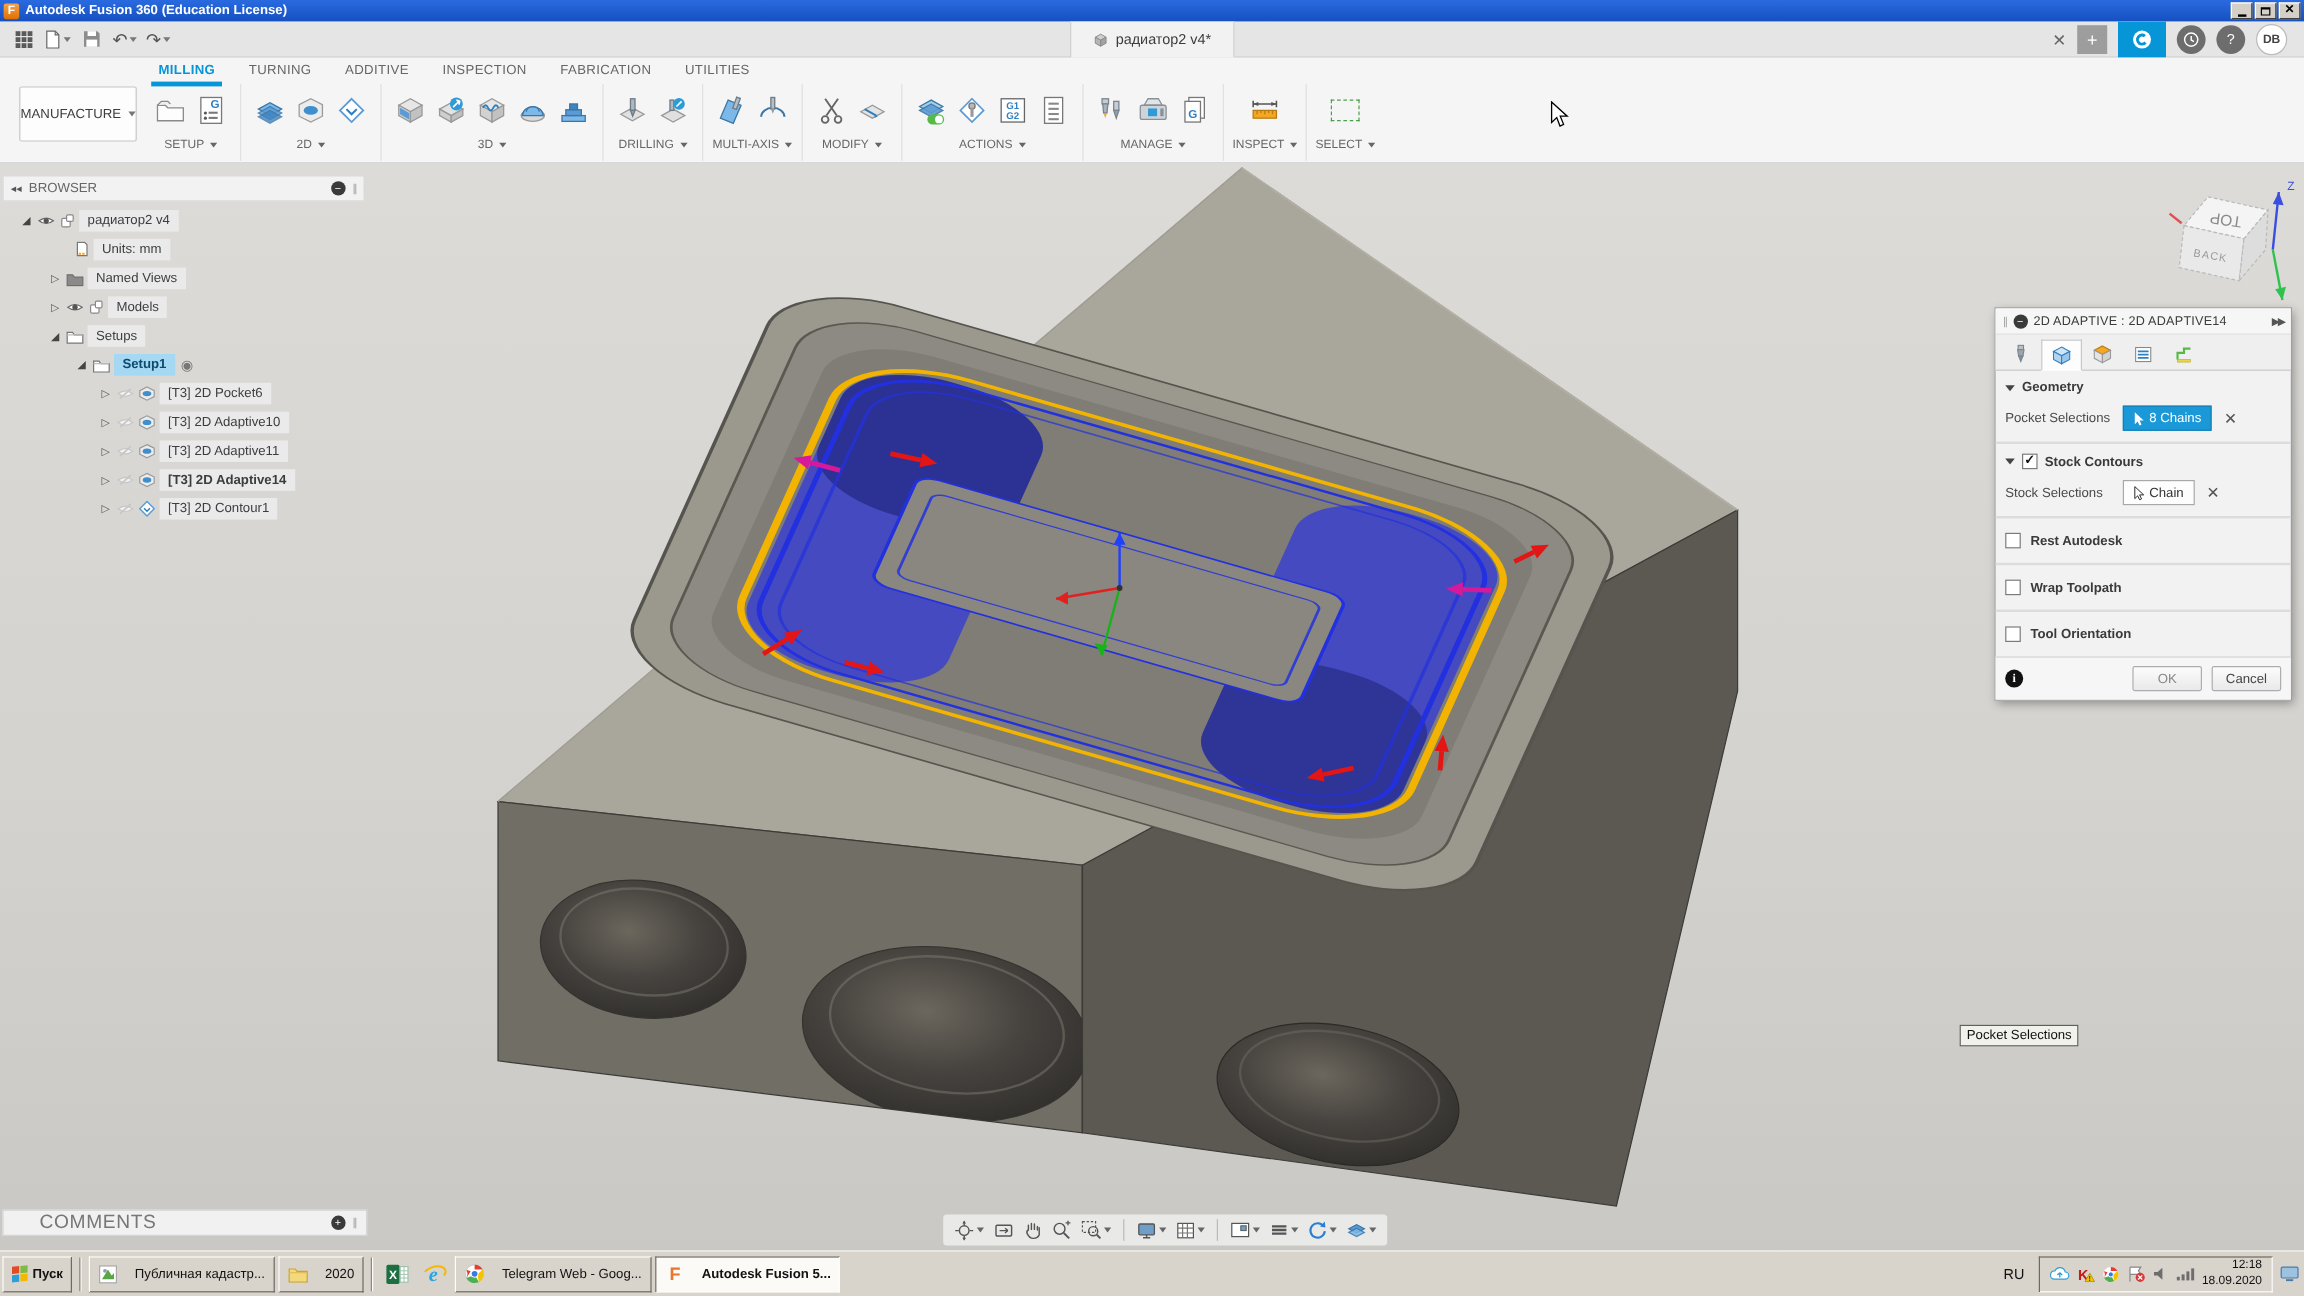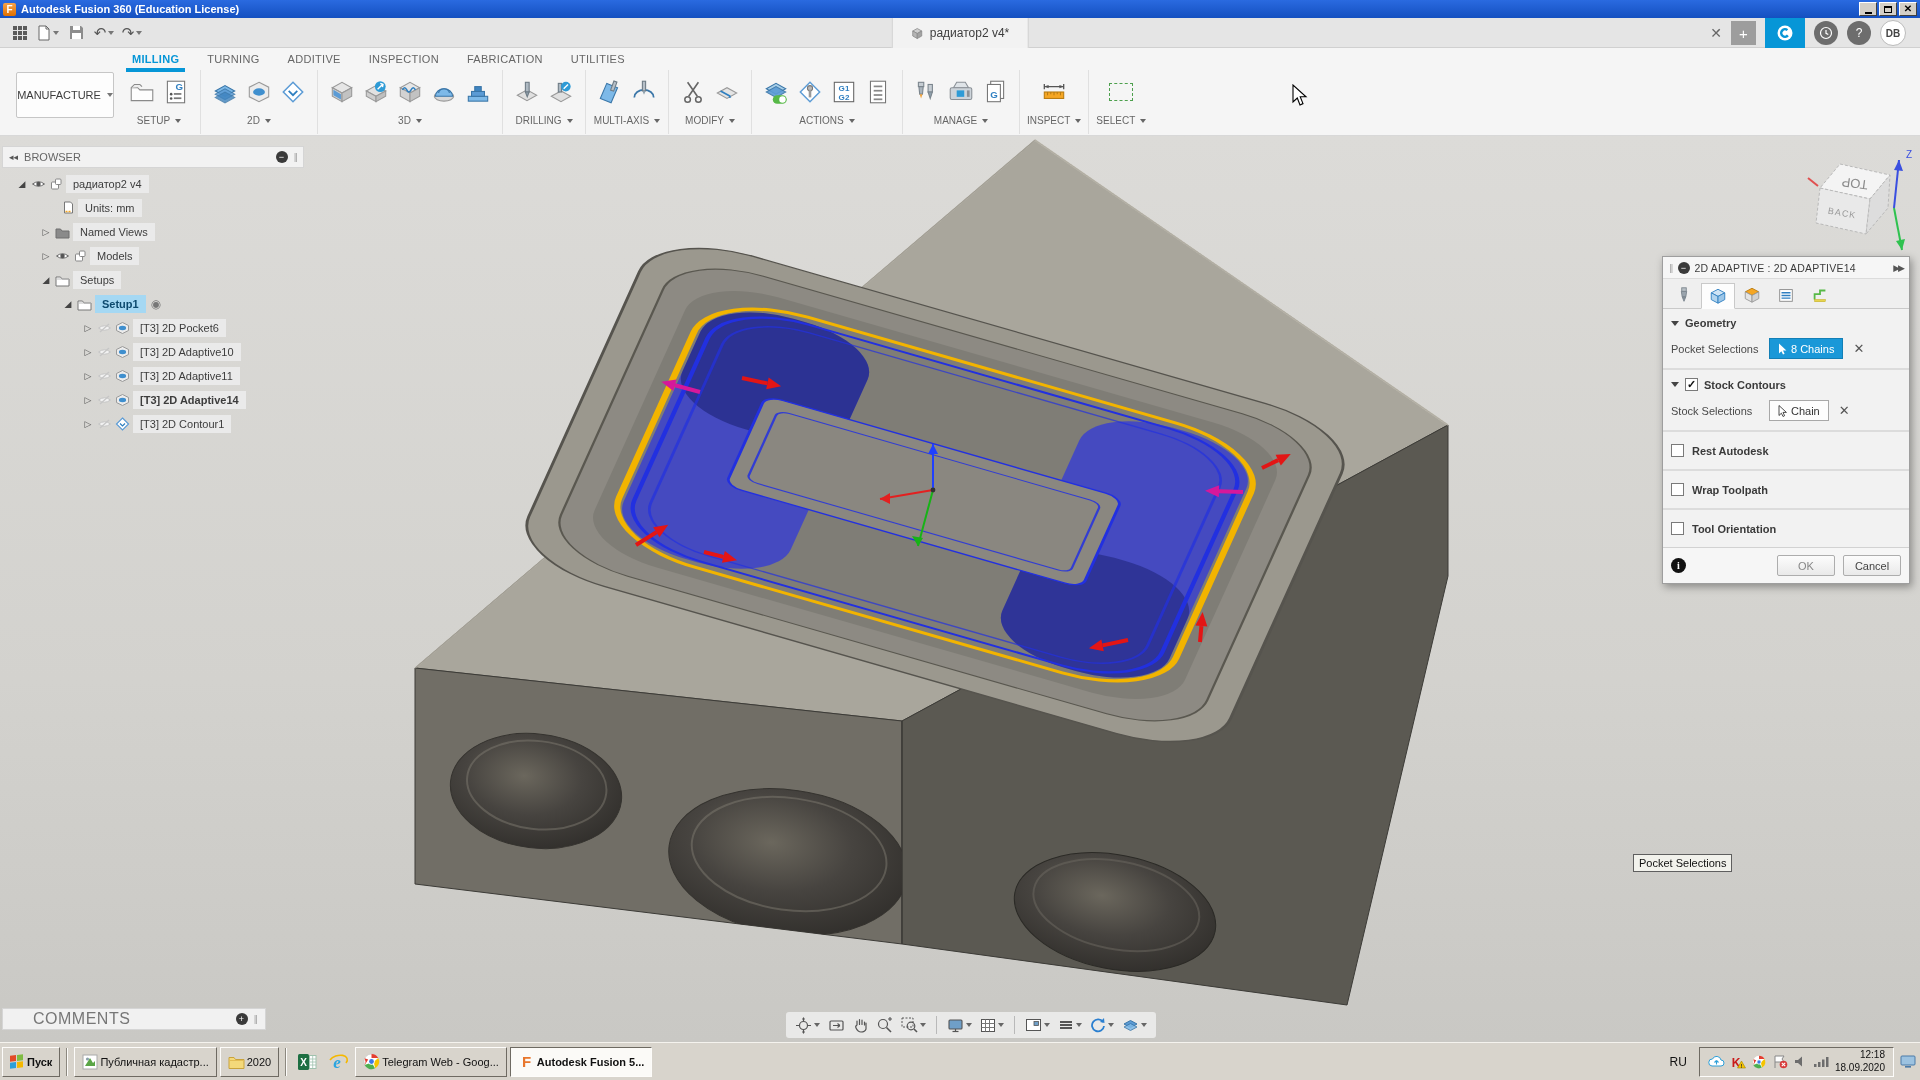--- a/index.html
+++ b/index.html
@@ -66,21 +66,21 @@
   .brow{height:24px;display:flex;align-items:center;gap:3px;}
   .exp{width:12px;font-size:9px;color:#444;text-align:center;}
   .exp.hollow{color:#555;}
   .pill{background:rgba(236,236,236,.92);padding:3px 7px;color:#3d3d3d;white-space:nowrap;}
   .pill.sel{background:#a5d8f3;color:#0d4a6e;font-weight:bold;}
   .pill.bold{font-weight:bold;}
   .radio{color:#777;font-size:12px;margin-left:2px;}
   .ti{display:block;}
 
   
-  #comments{position:absolute;left:2px;top:872px;width:264px;z-index:5;padding:0 8px;gap:6px;}
+  #comments{position:absolute;left:2px;top:872px;width:304px;z-index:5;padding:0 8px;gap:6px;}
   #comments span.lbl{letter-spacing:.5px;color:#777;margin-left:22px;}
 
   
   #navbar{position:absolute;left:786px;top:876px;height:26px;z-index:5;display:flex;align-items:center;gap:2px;
     background:rgba(245,245,245,.72);border-radius:3px;padding:0 6px;}
   .nbtn{display:flex;align-items:center;padding:2px 3px;}
   .nsep{width:1px;height:18px;background:#b9b9b9;margin:0 5px;}
   .ndd{width:0;height:0;border-left:3px solid transparent;border-right:3px solid transparent;border-top:4px solid #666;margin-left:2px;}
 
   
@@ -120,21 +120,21 @@
   
   #viewcube{position:absolute;left:1806px;top:8px;z-index:4;}
 
   
   .cursor{position:absolute;z-index:100;}
 
   
   #taskbar{position:absolute;left:0;top:1042px;width:1920px;height:38px;background:#d8d4cc;border-top:1px solid #f5f3ee;
     display:flex;align-items:center;padding:0 2px;gap:3px;font-size:11px;}
   .tkbtn{height:30px;background:#d8d4cc;border:1px solid;border-color:#fdfcfa #6e6a62 #6e6a62 #fdfcfa;
-    display:flex;align-items:center;gap:2px;padding:0 7px;color:#111;}
+    display:flex;align-items:center;gap:14px;padding:0 7px;color:#111;}
   .tkbtn.start{font-weight:bold;gap:4px;}
   .tkbtn.active{background:#fbfaf7;border-color:#6e6a62 #fdfcfa #fdfcfa #6e6a62;font-weight:bold;}
   .tk-sep{width:2px;height:28px;border-left:1px solid #8c887f;border-right:1px solid #fdfcfa;margin:0 3px;}
   .ql{width:28px;height:30px;display:flex;align-items:center;justify-content:center;}
   .tk-label{max-width:118px;overflow:hidden;white-space:nowrap;}
   #tray{margin-left:auto;display:flex;align-items:center;gap:6px;}
   #lang{color:#111;font-size:12px;padding:0 6px;}
   #tray-box{height:30px;border:1px solid;border-color:#6e6a62 #fdfcfa #fdfcfa #6e6a62;display:flex;align-items:center;gap:6px;padding:0 8px;}
   #clock{font-size:10px;text-align:right;line-height:1.25;color:#111;}
   .flag-grid{display:grid;grid-template-columns:6px 6px;grid-template-rows:6px 6px;gap:1px;transform:skewY(-6deg);}

